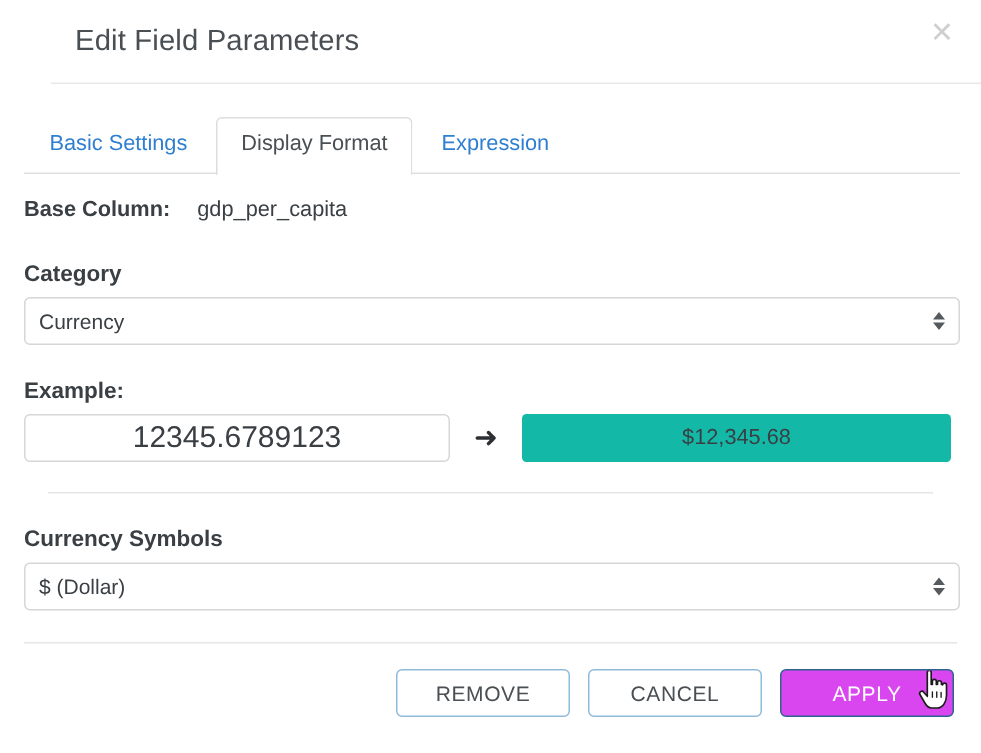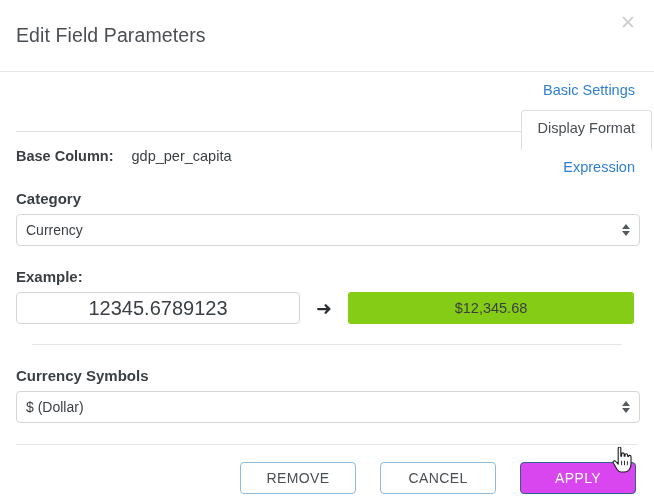--- a/index.html
+++ b/index.html
@@ -13,24 +13,25 @@
     background: #ffffff;
     font-family: "Liberation Sans", sans-serif;
     color: #3a3f44;
     overflow: hidden;
     position: relative;
   }
 
   
   .modal-header {
     position: relative;
-    height: 72px;
+    height: 56px;
     border-bottom: 1px solid #e8e8e8;
     display: flex;
     align-items: center;
+    margin-left: 34px;
   }
   .modal-title {
     font-size: 19.5px;
     font-weight: 400;
     color: #4a4f54;
     padding-left: 16px;
     letter-spacing: 0.1px;
   }
   .close-icon {
     position: absolute;
@@ -48,21 +49,20 @@
     font-family: "DejaVu Sans", sans-serif;
   }
 
   
   .tab-strip {
     position: relative;
     height: 60px;
     padding-left: 16px;
     display: flex;
     align-items: flex-end;
-    flex-direction: column;
   }
   .tab-strip:before {
     content: "";
     position: absolute;
     left: 16px;
     right: 14px;
     bottom: 0;
     height: 1px;
     background: #e0e0e0;
   }
@@ -187,21 +187,21 @@
     align-items: center;
     justify-content: center;
     font-size: 19px;
     color: #2c2f33;
     font-family: "DejaVu Sans", sans-serif;
     line-height: 1;
   }
   .example-result {
     width: 286px;
     height: 32px;
-    background: #84cc16;
+    background: #14b8a6;
     border-radius: 3px;
     display: flex;
     align-items: center;
     justify-content: center;
     font-size: 14.5px;
     color: #3a3f44;
   }
 
   .divider {
     height: 1px;
@@ -211,21 +211,21 @@
   .divider.footer-divider {
     margin-top: 21px;
   }
 
   
   .modal-footer {
     display: flex;
     justify-content: flex-end;
     align-items: center;
     padding: 17px 18px 0 0;
-    gap: 24px;
+    gap: 12px;
   }
   .btn {
     height: 32px;
     min-width: 116px;
     border-radius: 4px;
     font-size: 14px;
     letter-spacing: 0.4px;
     display: flex;
     align-items: center;
     justify-content: center;

